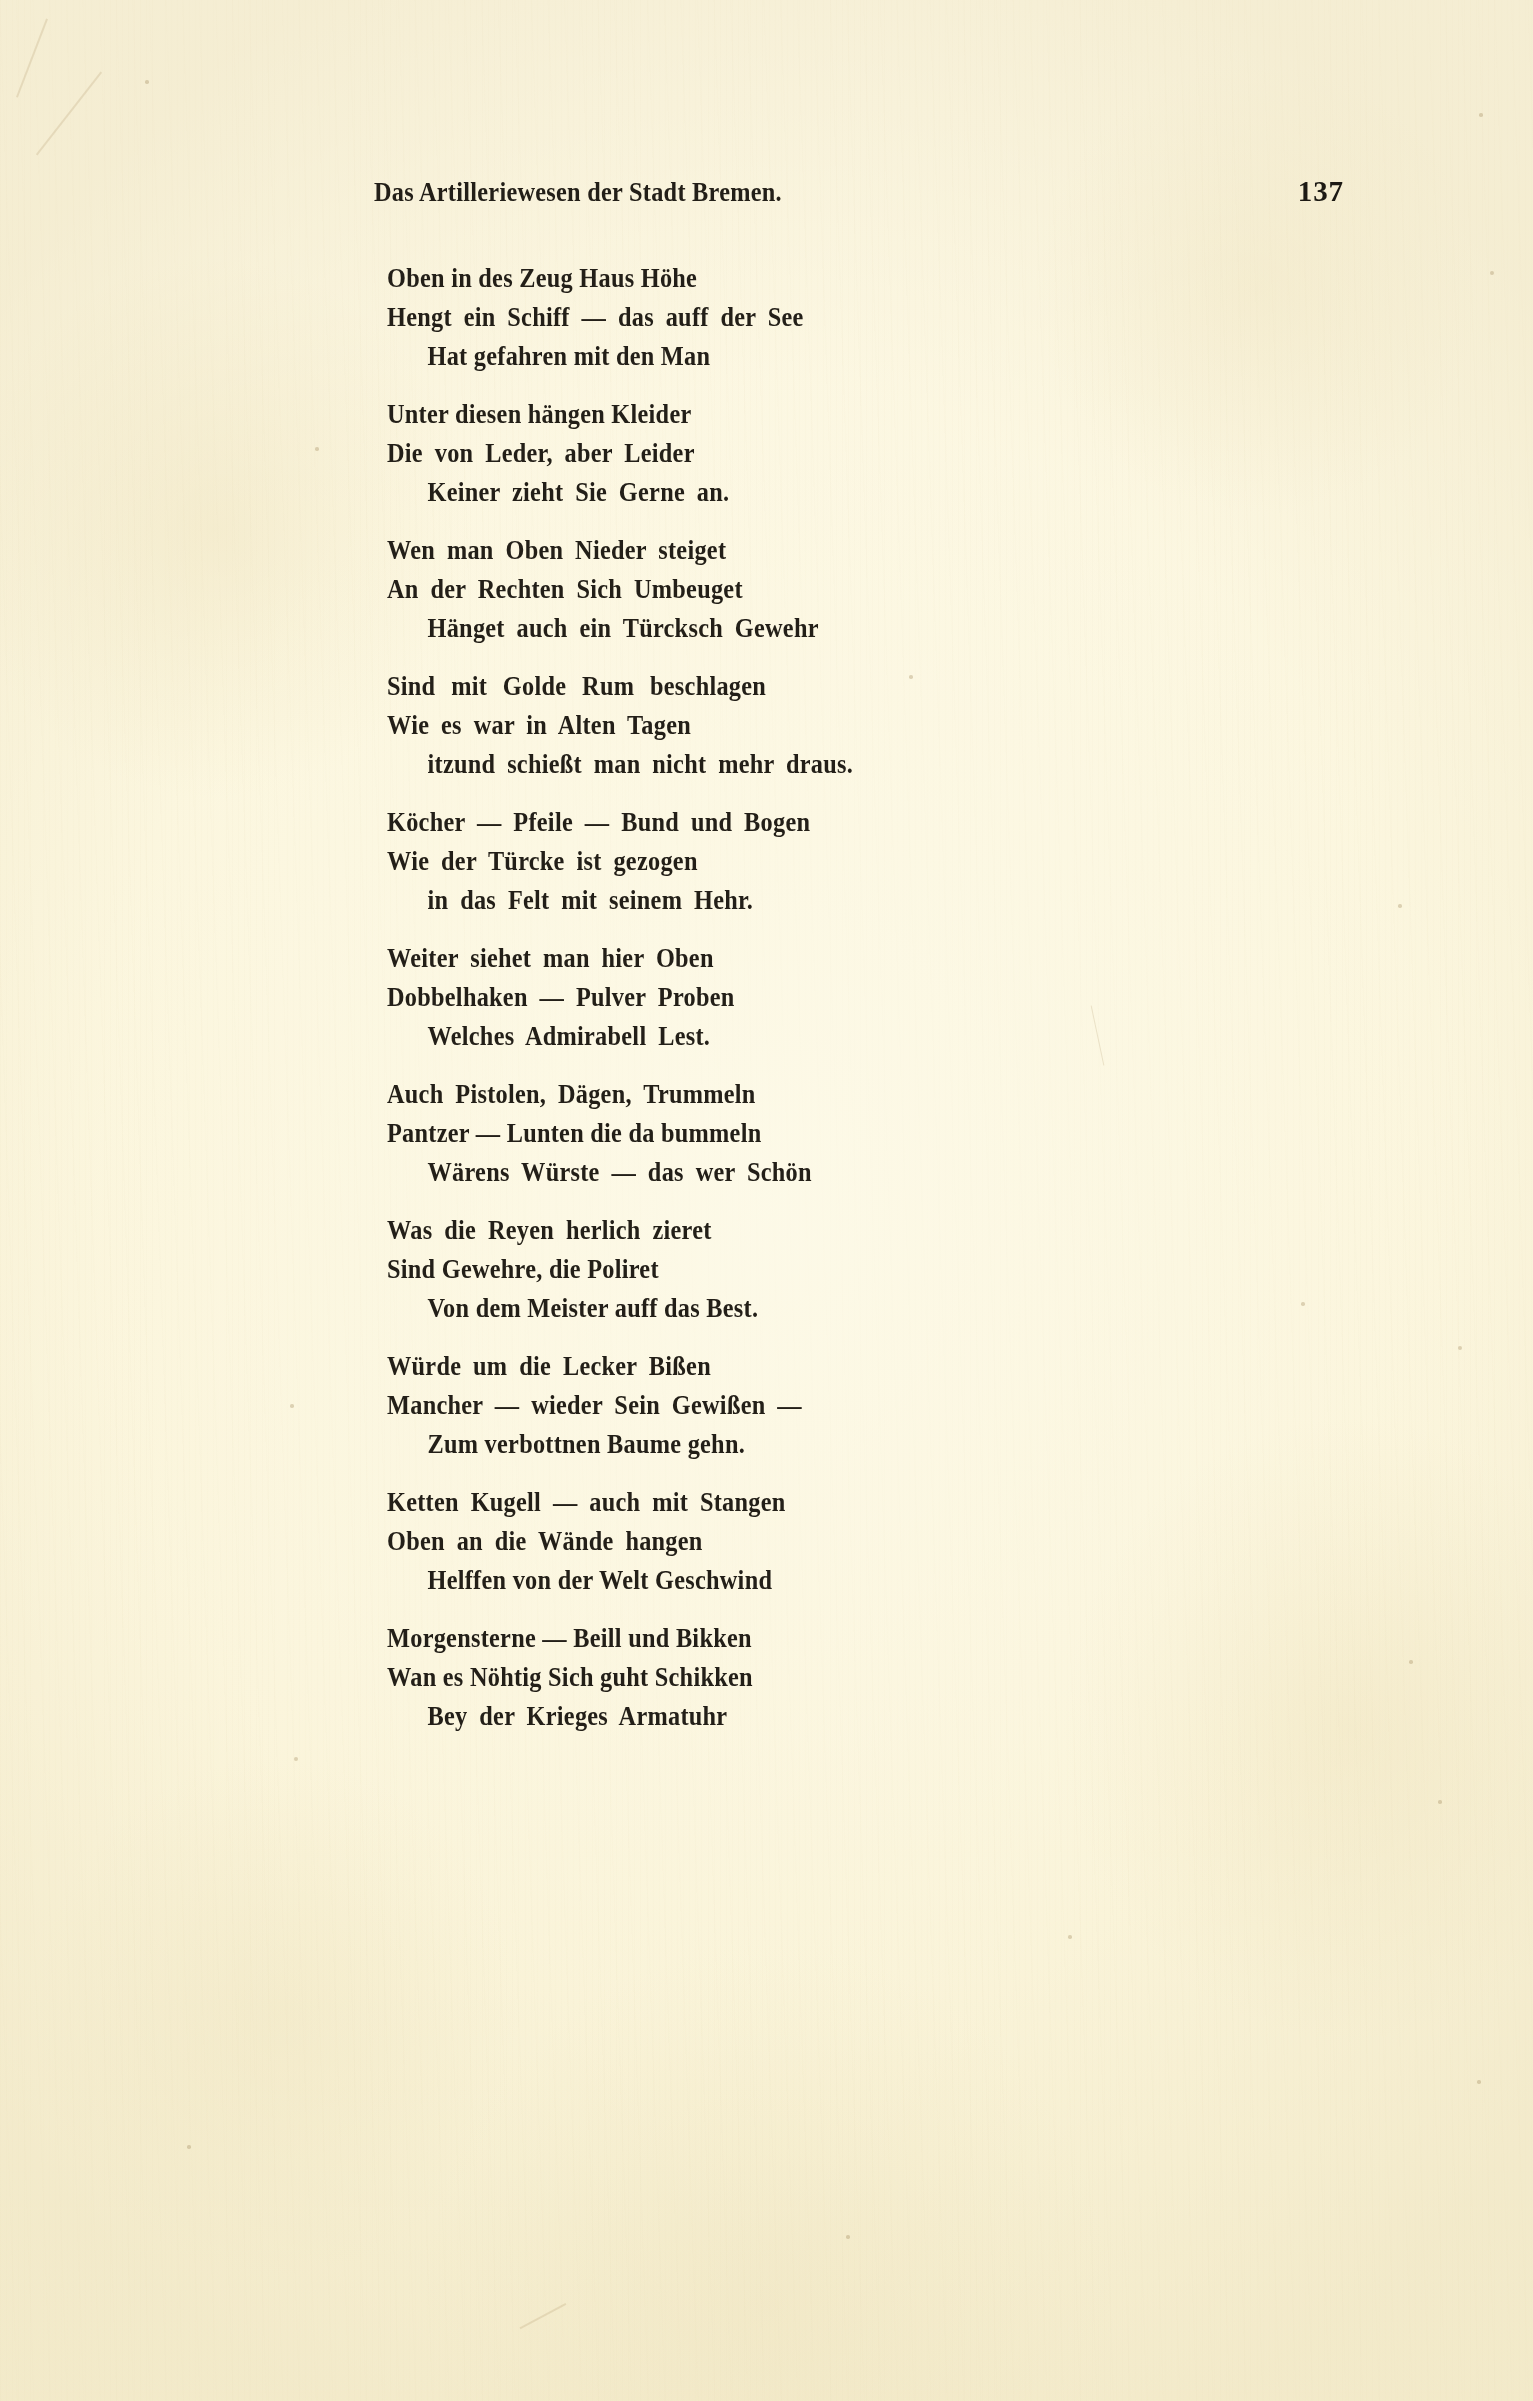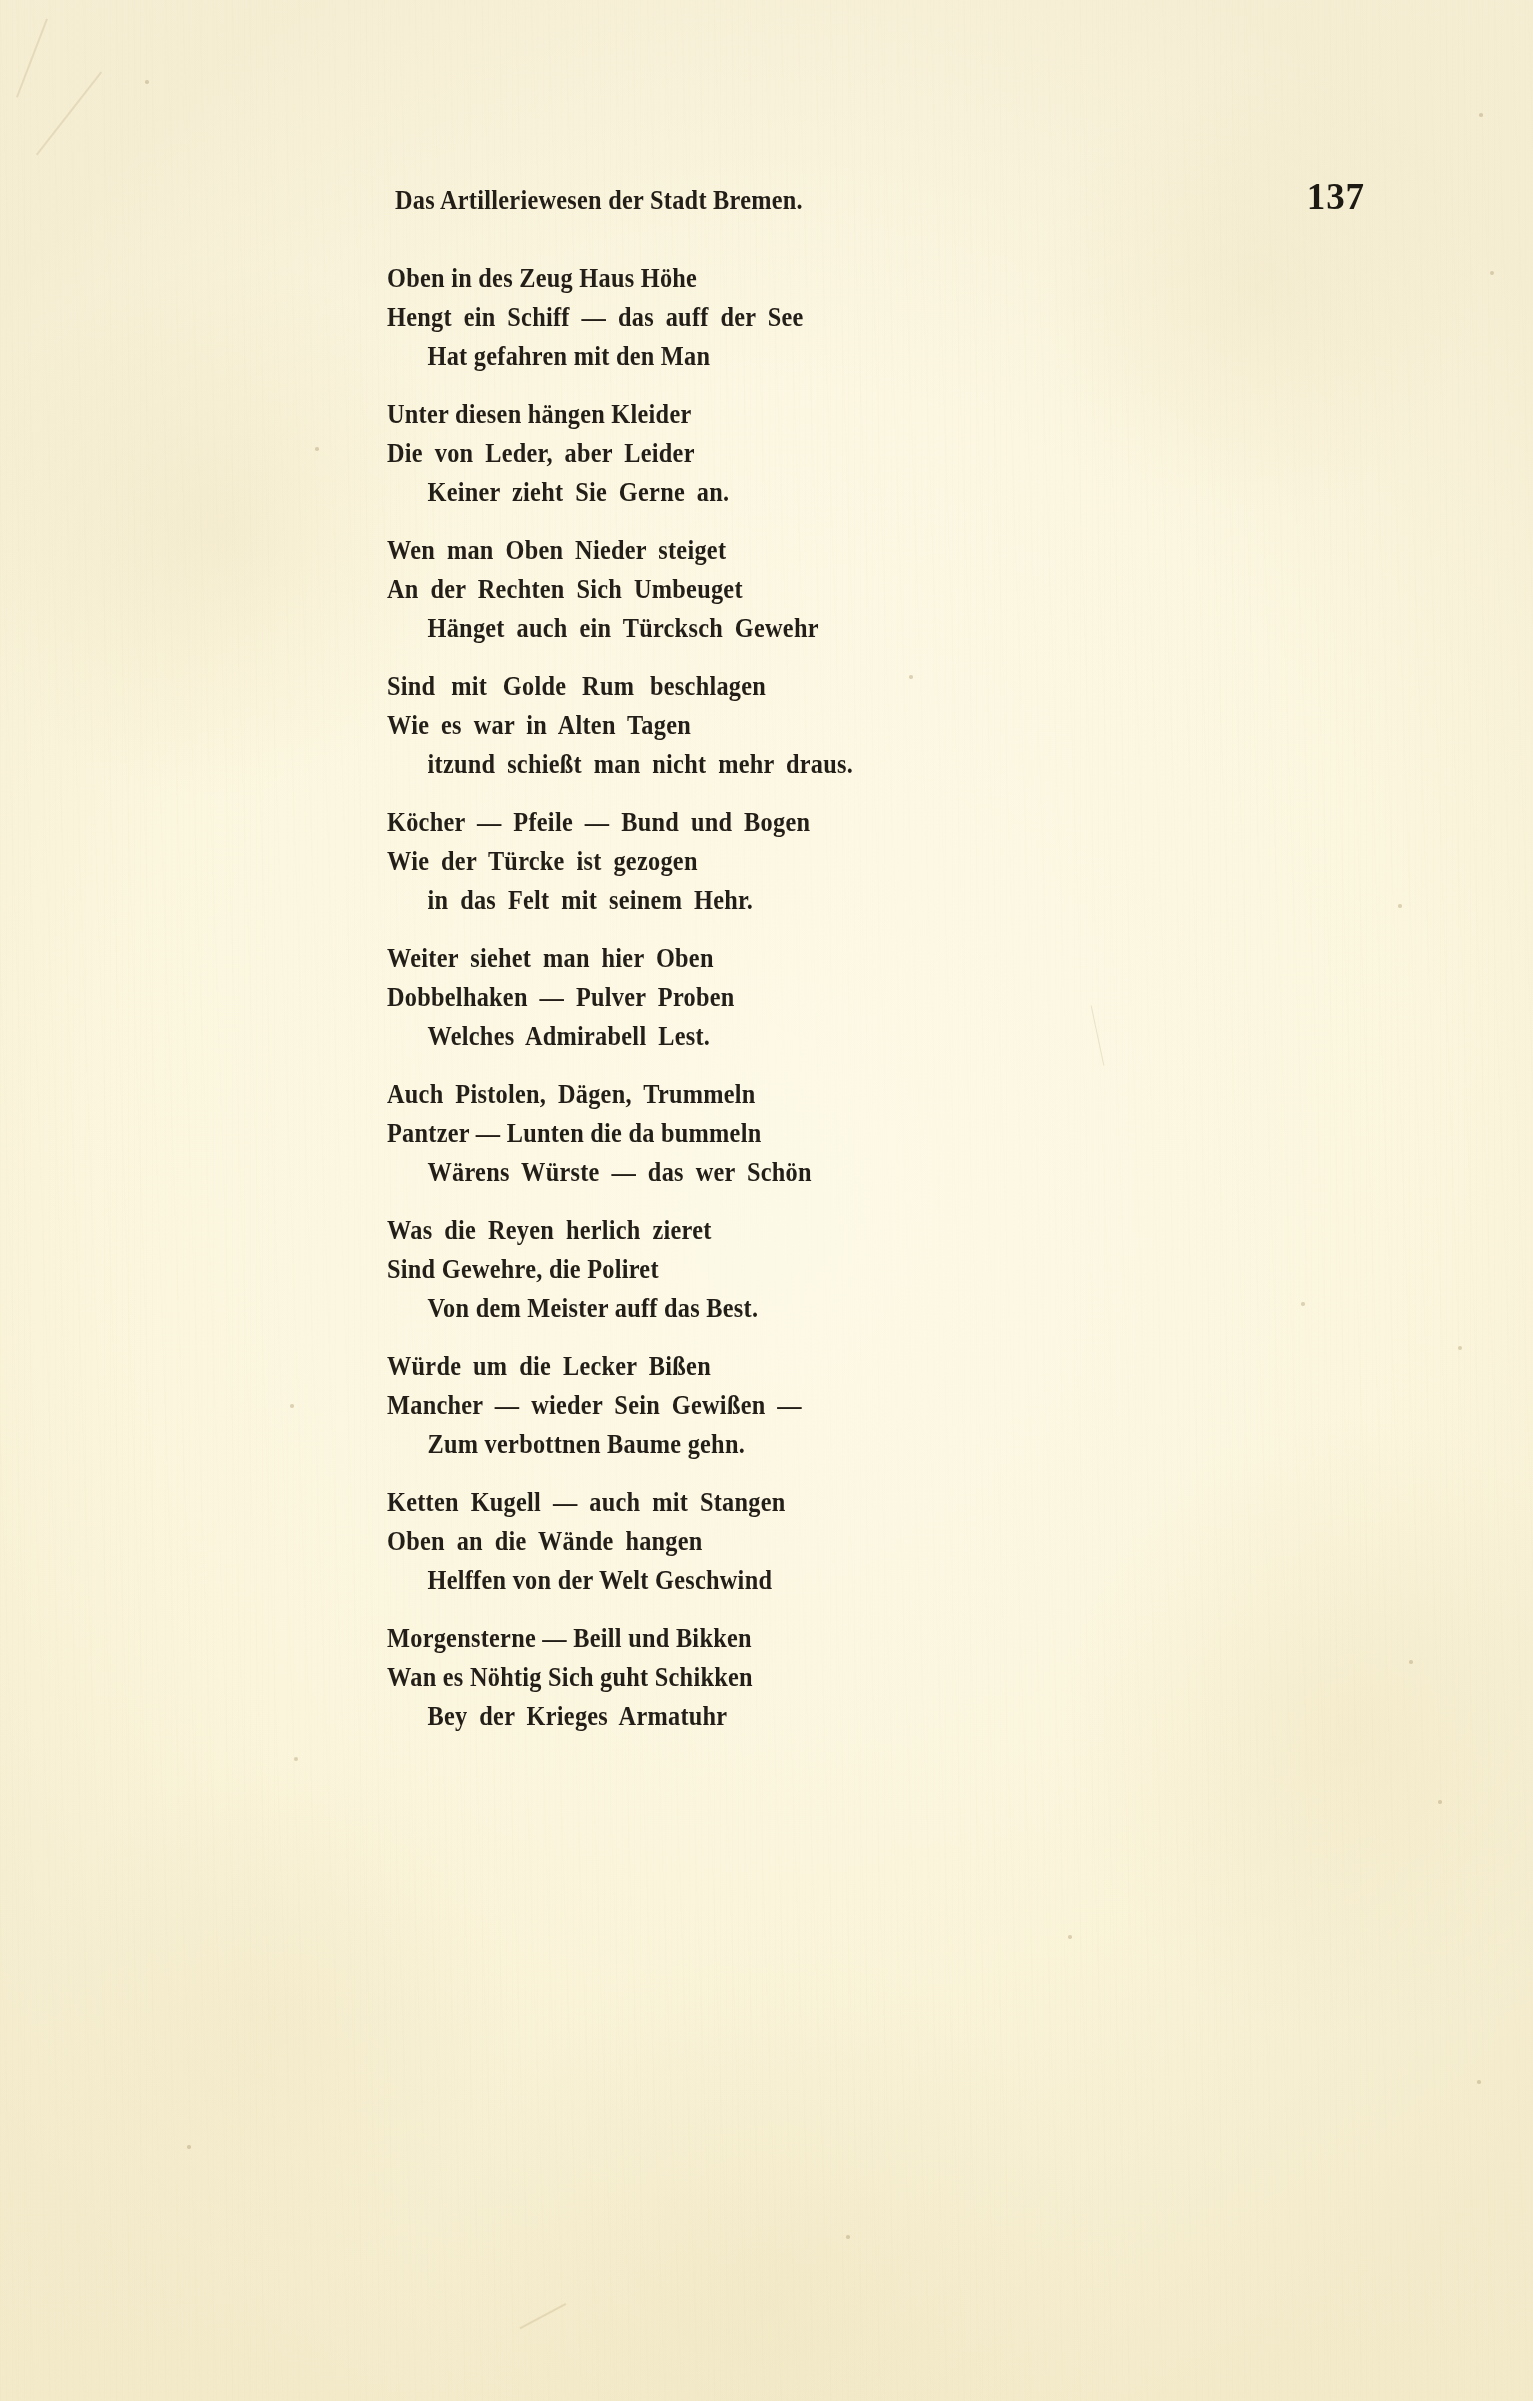--- a/index.html
+++ b/index.html
@@ -38,40 +38,40 @@
   }
   .fiber {
     position: absolute;
     background: rgba(173,146,100,0.22);
     pointer-events: none;
   }
 
   
   .runhead {
     position: absolute;
-    left: 395px;
+    left: 374px;
     top: 175px;
     width: 970px;
     display: flex;
     justify-content: space-between;
     align-items: baseline;
   }
   .runhead-title {
     font-family: "Liberation Serif", "DejaVu Serif", serif;
     font-size: 27px;
     font-weight: 700;
     color: #231f18;
     letter-spacing: 0.3px;
     transform: scaleX(0.90);
     transform-origin: left center;
     white-space: nowrap;
   }
   .runhead-page {
     font-family: "Liberation Serif", "DejaVu Serif", serif;
-    font-size: 37px;
+    font-size: 29px;
     font-weight: 700;
     color: #1d1a14;
     letter-spacing: 0.9px;
     white-space: nowrap;
   }
 
   
   .poem {
     position: absolute;
     left: 387px;

